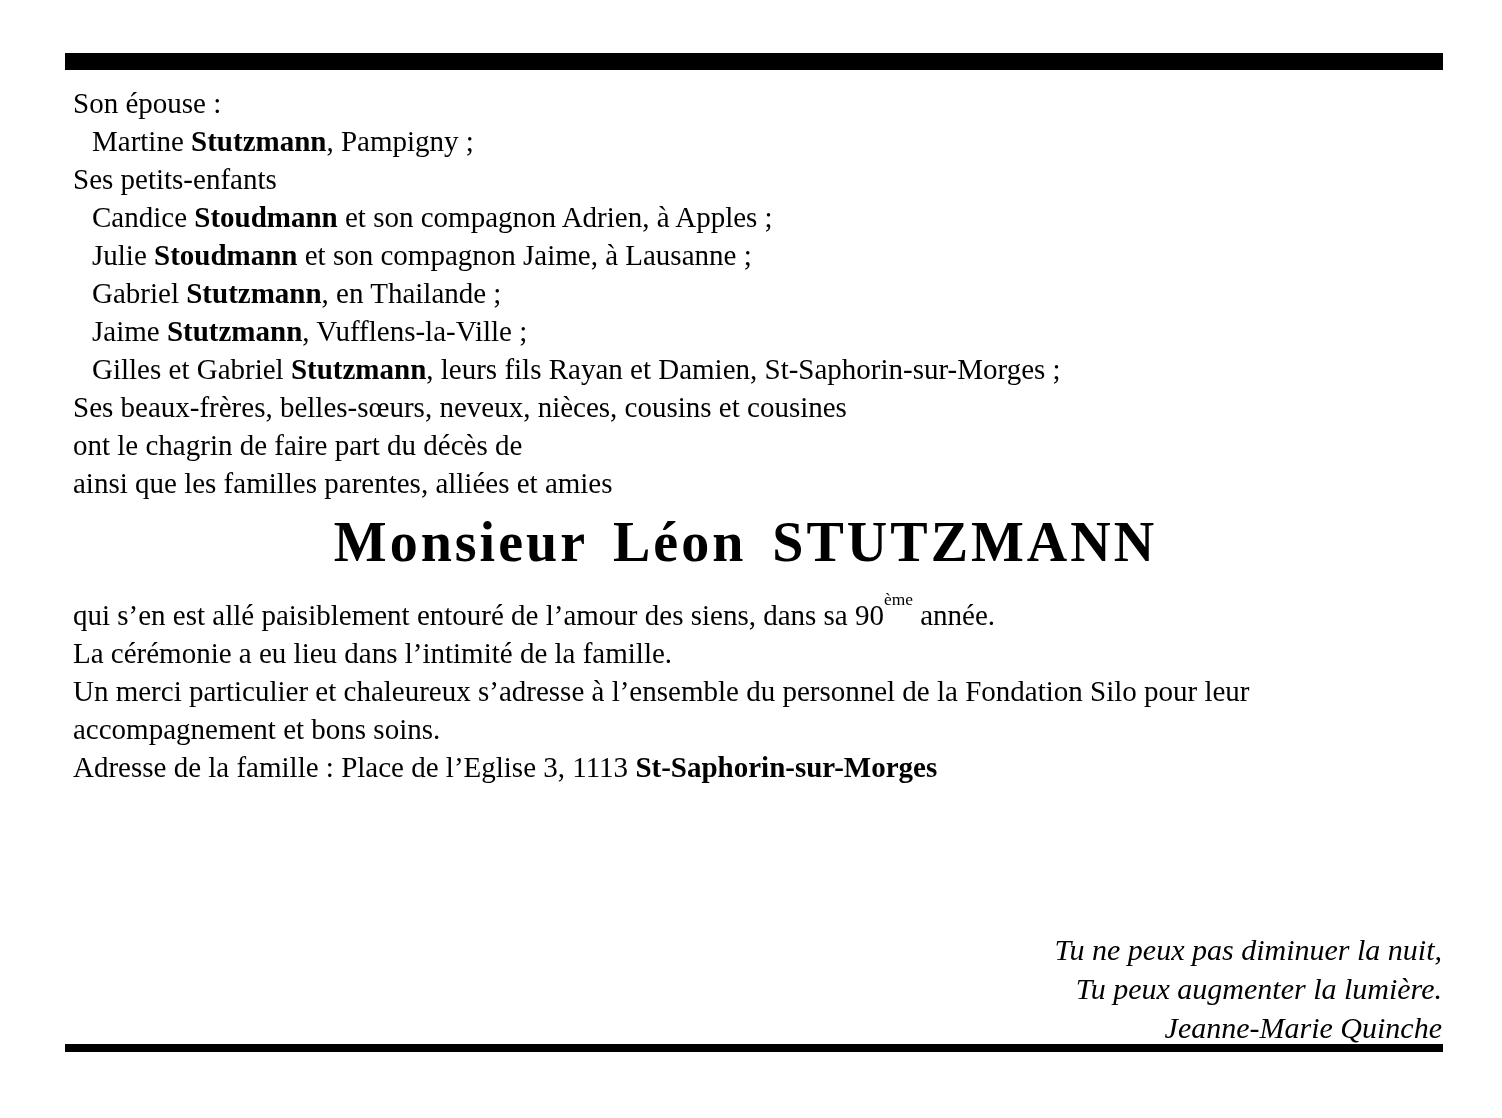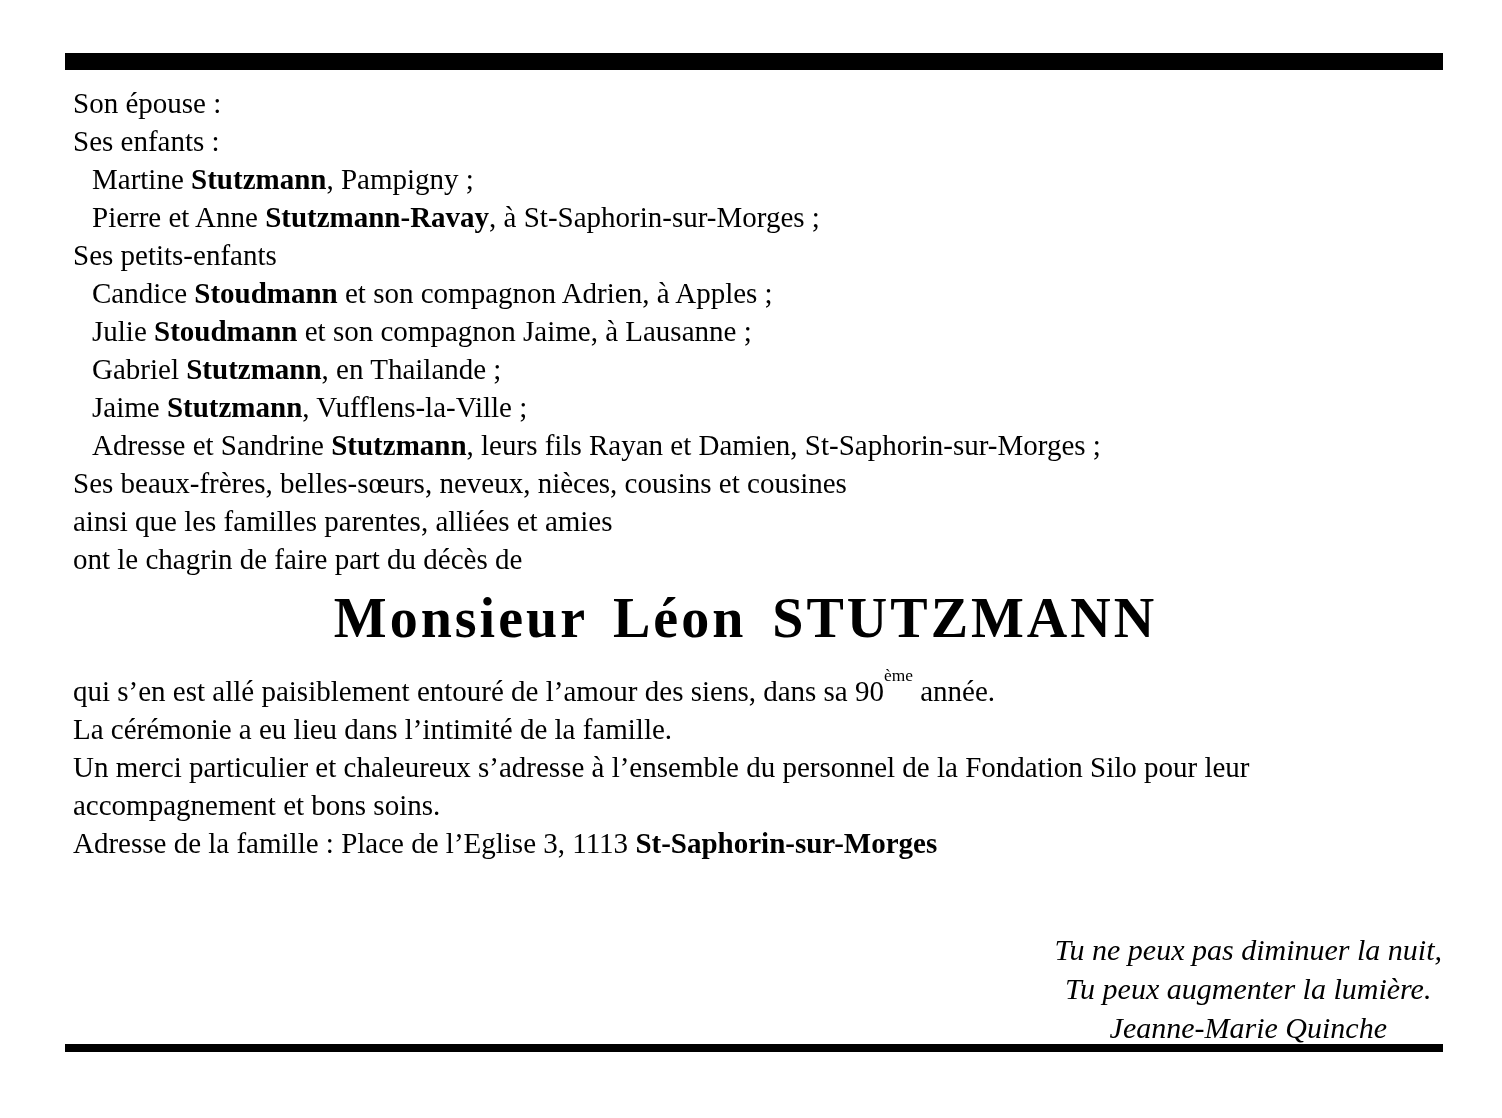--- a/index.html
+++ b/index.html
@@ -50,49 +50,47 @@
     letter-spacing: 3px;
     word-spacing: 9px;
     margin-top: 14px;
     margin-bottom: 28px;
     white-space: nowrap;
   }
   .quote-block {
     position: absolute;
     right: 60px;
     top: 930px;
-    text-align: center;
+    text-align: right;
     font-style: italic;
     font-size: 30px;
     line-height: 39px;
     white-space: nowrap;
   }
 </style>
 </head>
 <body>
 
 <div class="page">
 
   <div class="rule rule-top"></div>
 
   <div class="content">
     <div>
         <div class="line"><span>Son épouse :</span></div>
-        <div class="line"><span>Ses enfants :</span></div>
         <div class="line indent"><span>Martine </span><b>Stutzmann</b><span>, Pampigny ;</span></div>
-        <div class="line indent"><span>Pierre et Anne </span><b>Stutzmann-Ravay</b><span>, à St-Saphorin-sur-Morges ;</span></div>
         <div class="line"><span>Ses petits-enfants</span></div>
         <div class="line indent"><span>Candice </span><b>Stoudmann</b><span> et son compagnon Adrien, à Apples ;</span></div>
         <div class="line indent"><span>Julie </span><b>Stoudmann</b><span> et son compagnon Jaime, à Lausanne ;</span></div>
         <div class="line indent"><span>Gabriel </span><b>Stutzmann</b><span>, en Thailande ;</span></div>
         <div class="line indent"><span>Jaime </span><b>Stutzmann</b><span>, Vufflens-la-Ville ;</span></div>
-        <div class="line indent"><span>Adresse et Sandrine </span><b>Stutzmann</b><span>, leurs fils Rayan et Damien, St-Saphorin-sur-Morges ;</span></div>
+        <div class="line indent"><span>Gilles et Gabriel </span><b>Stutzmann</b><span>, leurs fils Rayan et Damien, St-Saphorin-sur-Morges ;</span></div>
         <div class="line"><span>Ses beaux-frères, belles-sœurs, neveux, nièces, cousins et cousines</span></div>
+        <div class="line"><span>ont le chagrin de faire part du décès de</span></div>
         <div class="line"><span>ainsi que les familles parentes, alliées et amies</span></div>
-        <div class="line"><span>ont le chagrin de faire part du décès de</span></div>
       </div>
     <div class="title">Monsieur Léon STUTZMANN</div>
     <div>
         <div class="line"><span>qui s’en est allé paisiblement entouré de l’amour des siens, dans sa 90</span><sup class="ord">ème</sup><span> année.</span></div>
         <div class="line"><span>La cérémonie a eu lieu dans l’intimité de la famille.</span></div>
         <div class="line"><span>Un merci particulier et chaleureux s’adresse à l’ensemble du personnel de la Fondation Silo pour leur</span></div>
         <div class="line"><span>accompagnement et bons soins.</span></div>
         <div class="line"><span>Adresse de la famille : Place de l’Eglise 3, 1113 </span><b>St-Saphorin-sur-Morges</b></div>
       </div>
   </div>

